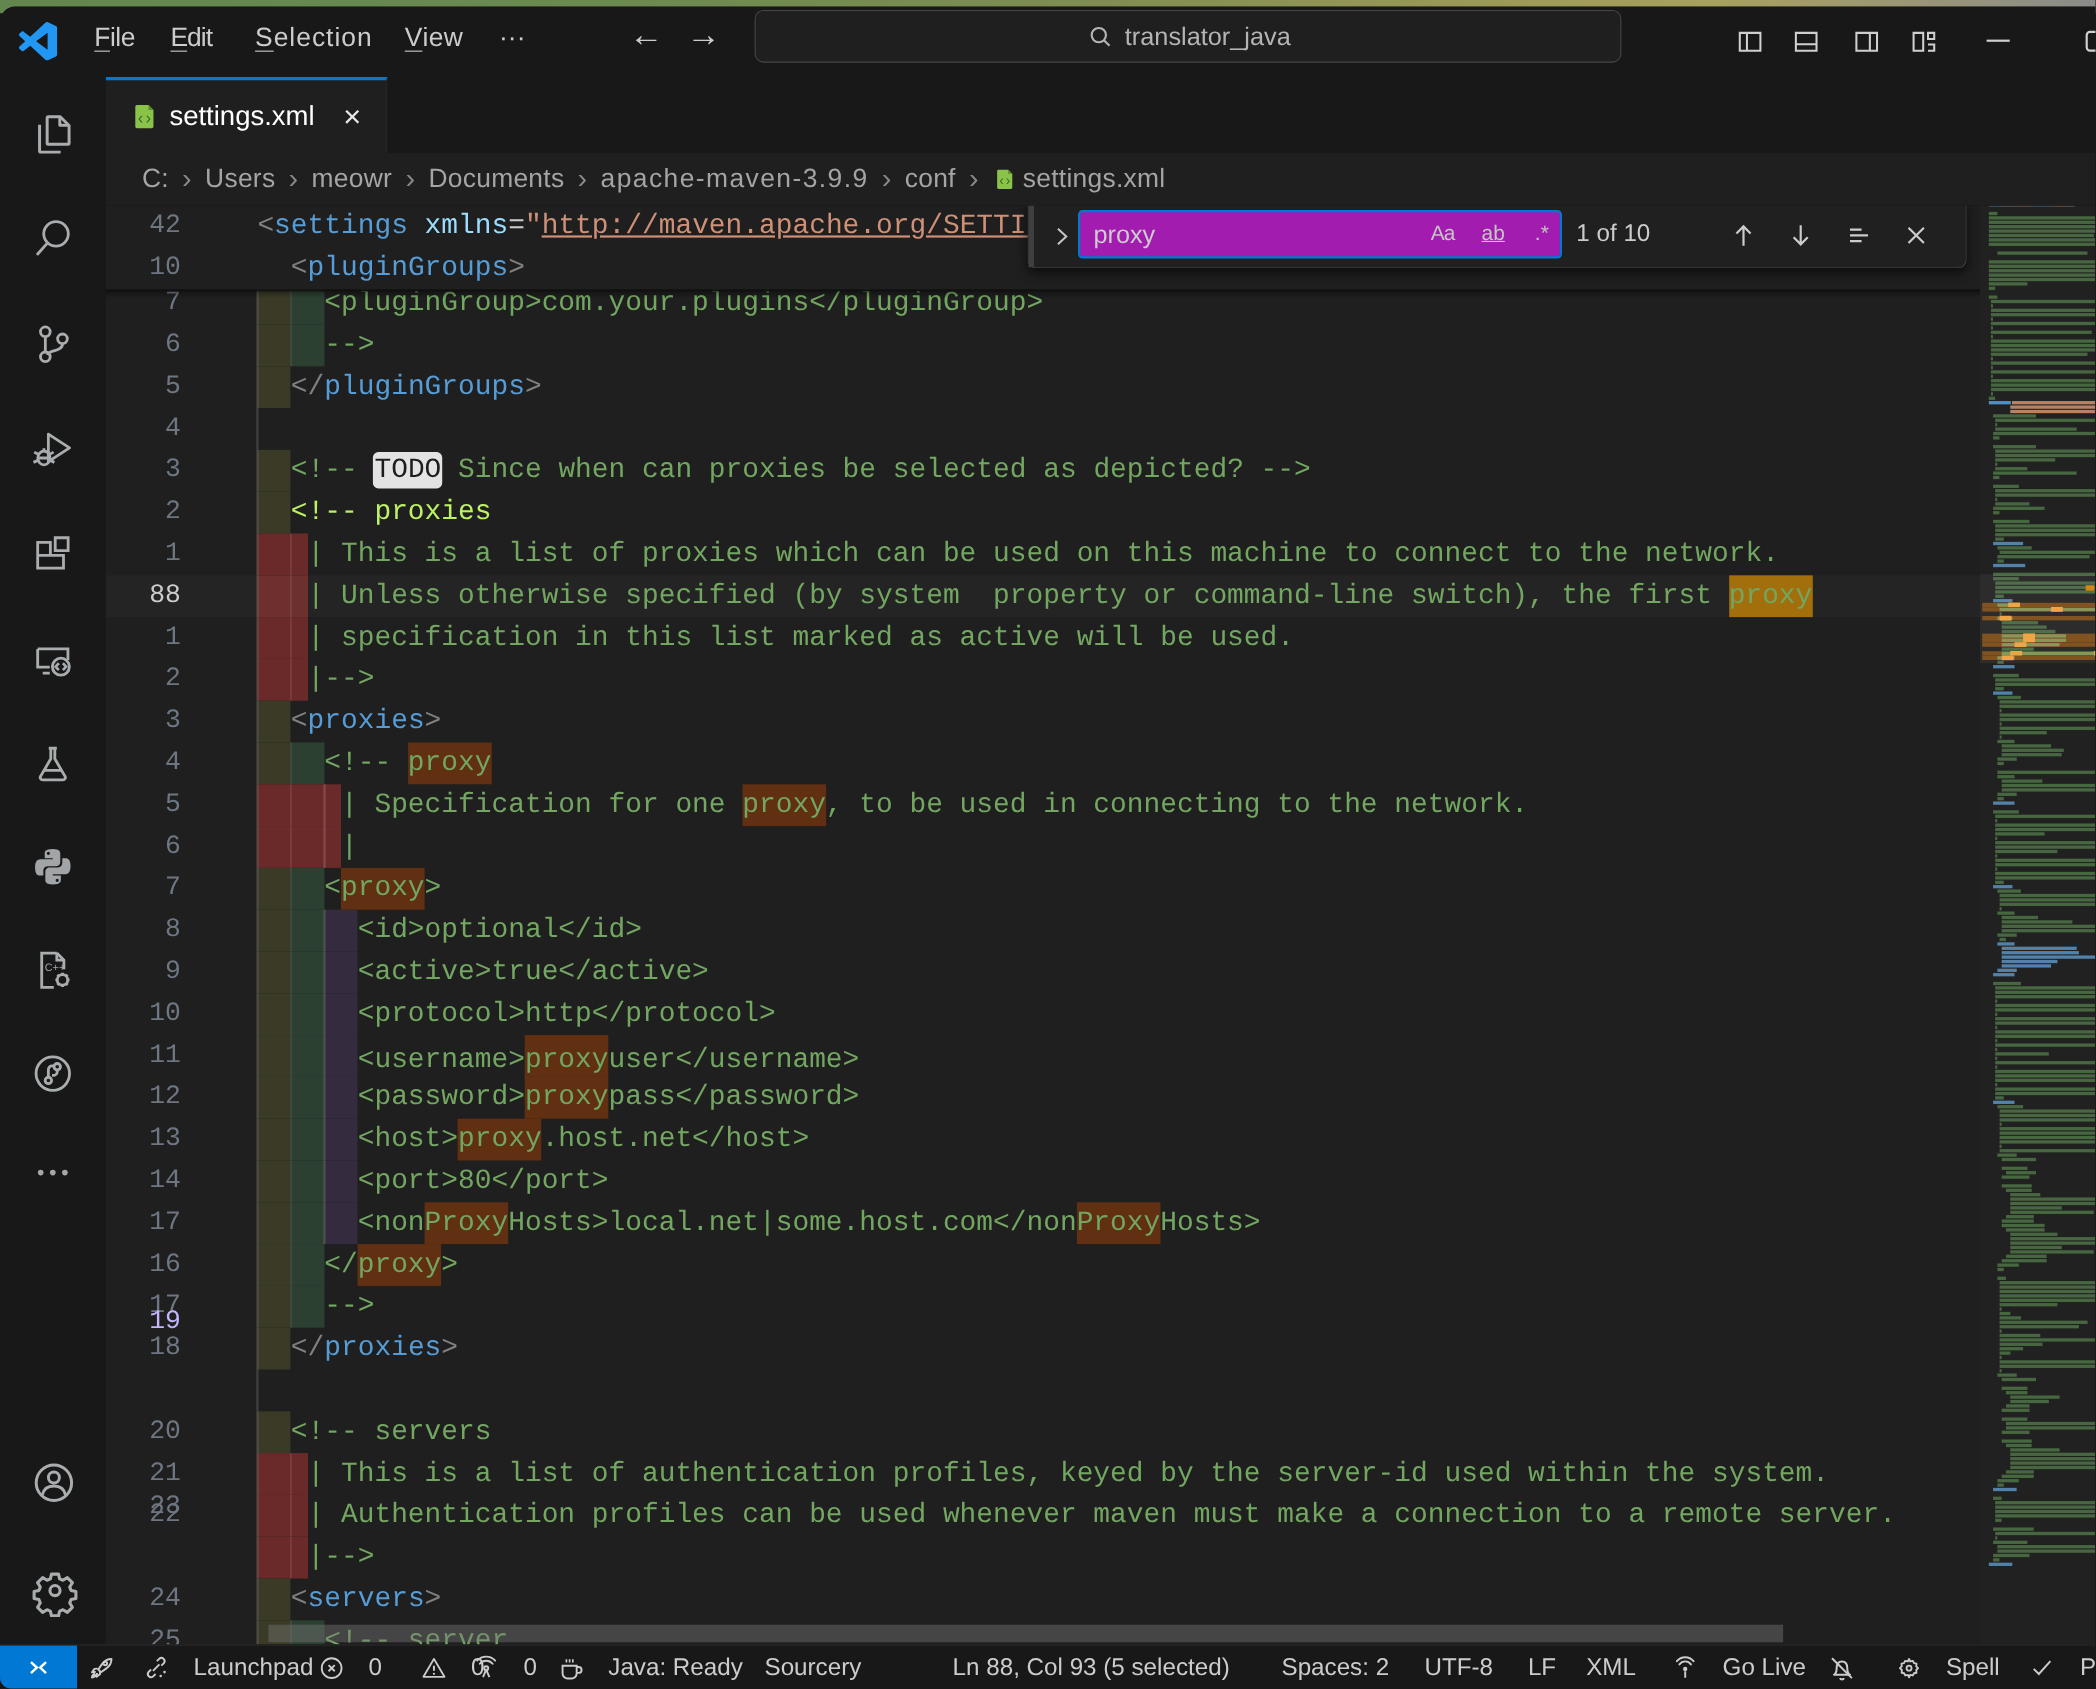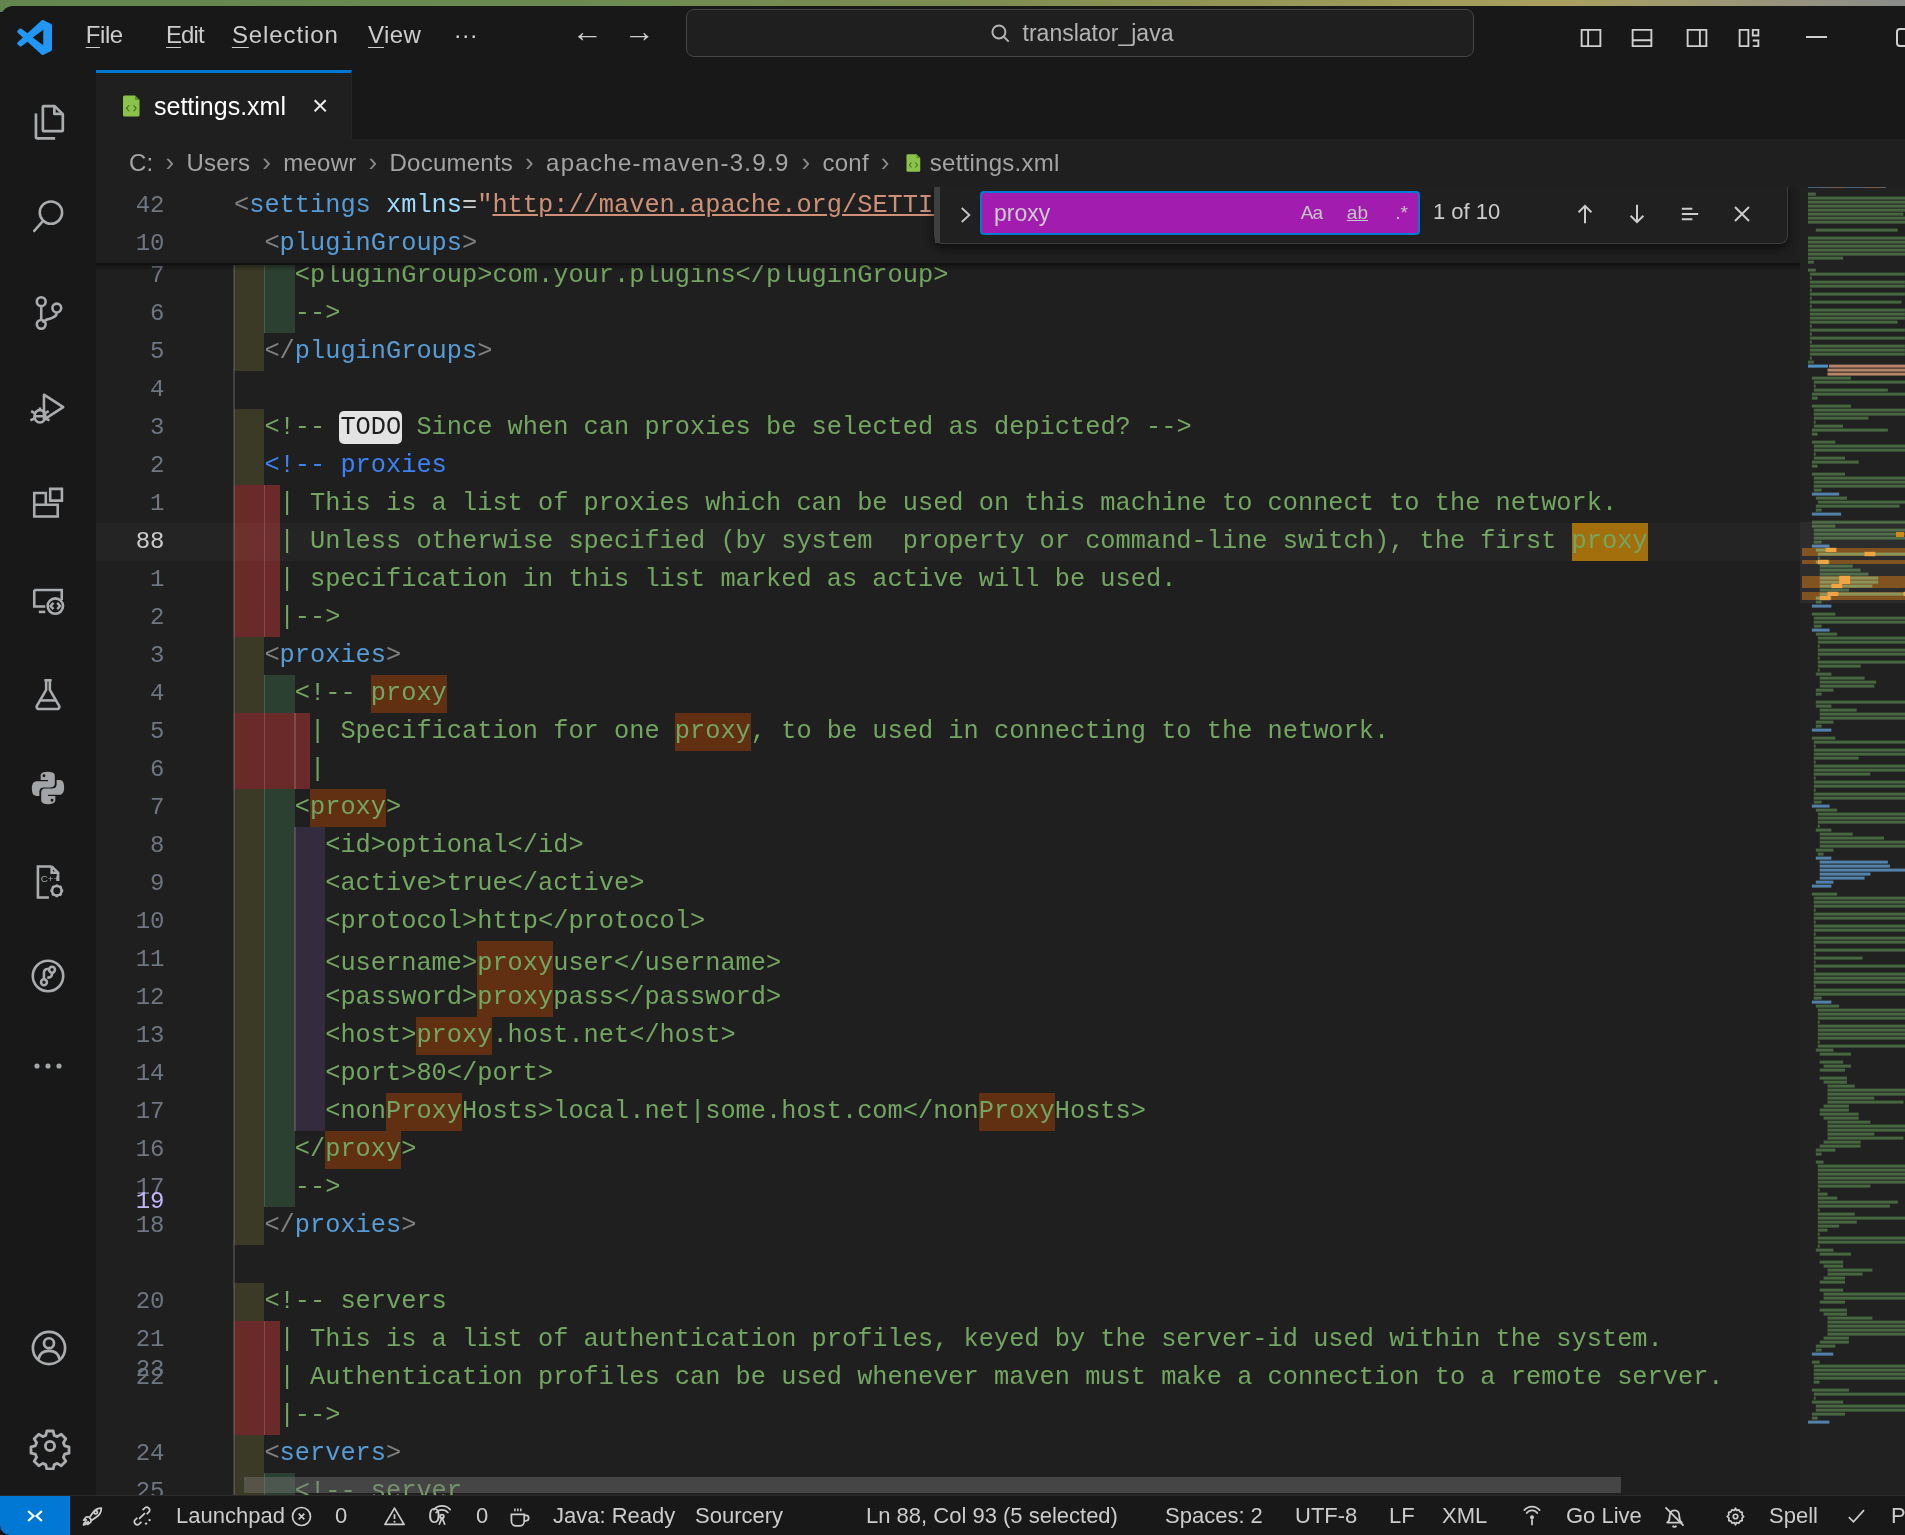--- a/index.html
+++ b/index.html
@@ -47,21 +47,21 @@
 </style></head>
 <body>
 <div id="strip"></div>
 <div id="win">
   <div id="titlebar">
     <div style="position:absolute;left:17px;top:14px"><svg width="35" height="35" viewBox="0 0 100 100">
           <path fill="#2196f3" d="M96.5 10.6 76 .8c-2.3-1.1-5-.6-6.8 1.2L29.9 38 12.7 25c-1.6-1.2-3.8-1.1-5.3.2L2 30.1c-1.8 1.6-1.8 4.4 0 6L16.9 50 2 63.9c-1.8 1.6-1.8 4.4 0 6l5.4 4.9c1.5 1.3 3.7 1.4 5.3.2L29.9 62l39.3 36c1.8 1.8 4.5 2.3 6.8 1.2l20.5-9.9c2.1-1 3.5-3.2 3.5-5.6V16.2c0-2.4-1.4-4.6-3.5-5.6zM75 72.3 45.2 50 75 27.7v44.6z"></path>
         </svg></div>
     <div style="position:absolute;left:0;top:15px;width:600px;height:32px">
         <span class="mi" style="left:85.7px;letter-spacing:-0.4px"><u>F</u>ile</span>
-        <span class="mi" style="left:166px;letter-spacing:-0.9px"><u>E</u>dit</span>
+        <span class="mi" style="left:155px;letter-spacing:-0.9px"><u>E</u>dit</span>
         <span class="mi" style="left:231.9px;letter-spacing:0.9px"><u>S</u>election</span>
         <span class="mi" style="left:368px;letter-spacing:0.4px"><u>V</u>iew</span>
         <span class="mi" style="left:453.7px;letter-spacing:0px">···</span>
       </div>
     <div style="position:absolute;left:572px;top:8px;color:#cccccc;font-size:31px">←</div>
     <div style="position:absolute;left:624px;top:8px;color:#cccccc;font-size:31px">→</div>
     <div id="cc"><svg viewBox="0 0 24 24" width="26" height="26" style="margin-right:10px">
           <circle cx="11" cy="11" r="6" fill="none" stroke="#b4b4b4" stroke-width="1.8"></circle>
           <path stroke="#b4b4b4" stroke-width="1.8" d="M15.5 15.5 20 20"></path>
         </svg>translator_java</div>
@@ -344,21 +344,21 @@
 <div class="ln" style="top:1134px;color:#6e7681">21</div>
 <div class="ln" style="top:1172px;color:#6e7681">22</div>
 <div class="ln" style="top:1164px;color:#6e7681">23</div>
 <div class="ln" style="top:1248px;color:#6e7681">24</div>
 <div class="ln" style="top:1286px;color:#6e7681">25</div>
 <pre class="cl" style="top:70px"><span style="color:#72a661">    &lt;pluginGroup&gt;com.your.plugins&lt;/pluginGroup&gt;</span></pre>
 <pre class="cl" style="top:108px"><span style="color:#72a661">    --&gt;</span></pre>
 <pre class="cl" style="top:146px"><span style="color:#808080">  </span><span style="color:#808080">&lt;/</span><span style="color:#569cd6">pluginGroups</span><span style="color:#808080">&gt;</span></pre>
 <pre class="cl" style="top:184px"></pre>
 <pre class="cl" style="top:222px"><span style="color:#72a661">  &lt;!-- </span><span style="background:#e3e3e3;color:#1d1d1d;border-radius:5px;padding:2px 1px;margin:0 -1px">TODO</span><span style="color:#72a661"> Since when can proxies be selected as depicted? --&gt;</span></pre>
-<pre class="cl" style="top:260px"><span style="color:#3b82f6">  &lt;!-- proxies</span></pre>
+<pre class="cl" style="top:260px"><span style="color:#bef264">  &lt;!-- proxies</span></pre>
 <pre class="cl" style="top:298px"><span style="color:#72a661">   | This is a list of proxies which can be used on this machine to connect to the network.</span></pre>
 <pre class="cl" style="top:336px"><span style="color:#72a661">   | Unless otherwise specified (by system  property or command-line switch), the first proxy</span></pre>
 <pre class="cl" style="top:374px"><span style="color:#72a661">   | specification in this list marked as active will be used.</span></pre>
 <pre class="cl" style="top:412px"><span style="color:#72a661">   |--&gt;</span></pre>
 <pre class="cl" style="top:450px"><span style="color:#808080">  </span><span style="color:#808080">&lt;</span><span style="color:#569cd6">proxies</span><span style="color:#808080">&gt;</span></pre>
 <pre class="cl" style="top:488px"><span style="color:#72a661">    &lt;!-- proxy</span></pre>
 <pre class="cl" style="top:526px"><span style="color:#72a661">     | Specification for one proxy, to be used in connecting to the network.</span></pre>
 <pre class="cl" style="top:564px"><span style="color:#72a661">     |</span></pre>
 <pre class="cl" style="top:602px"><span style="color:#72a661">    &lt;proxy&gt;</span></pre>
 <pre class="cl" style="top:640px"><span style="color:#72a661">      &lt;id&gt;optional&lt;/id&gt;</span></pre>

